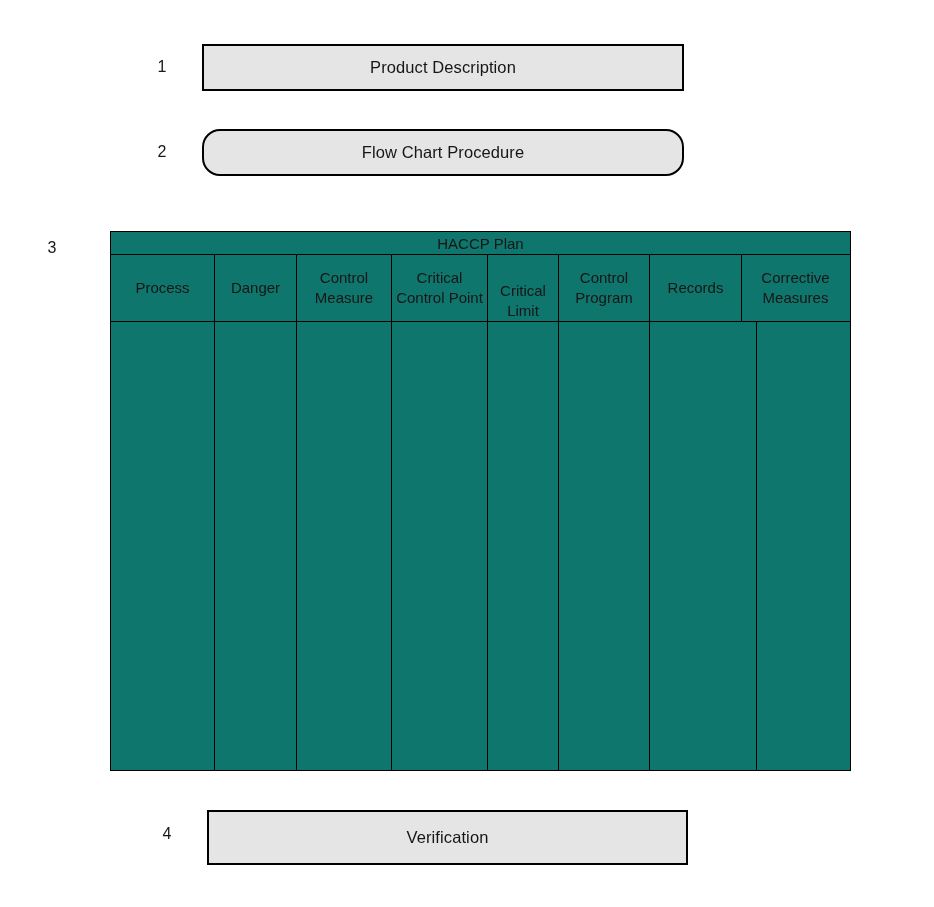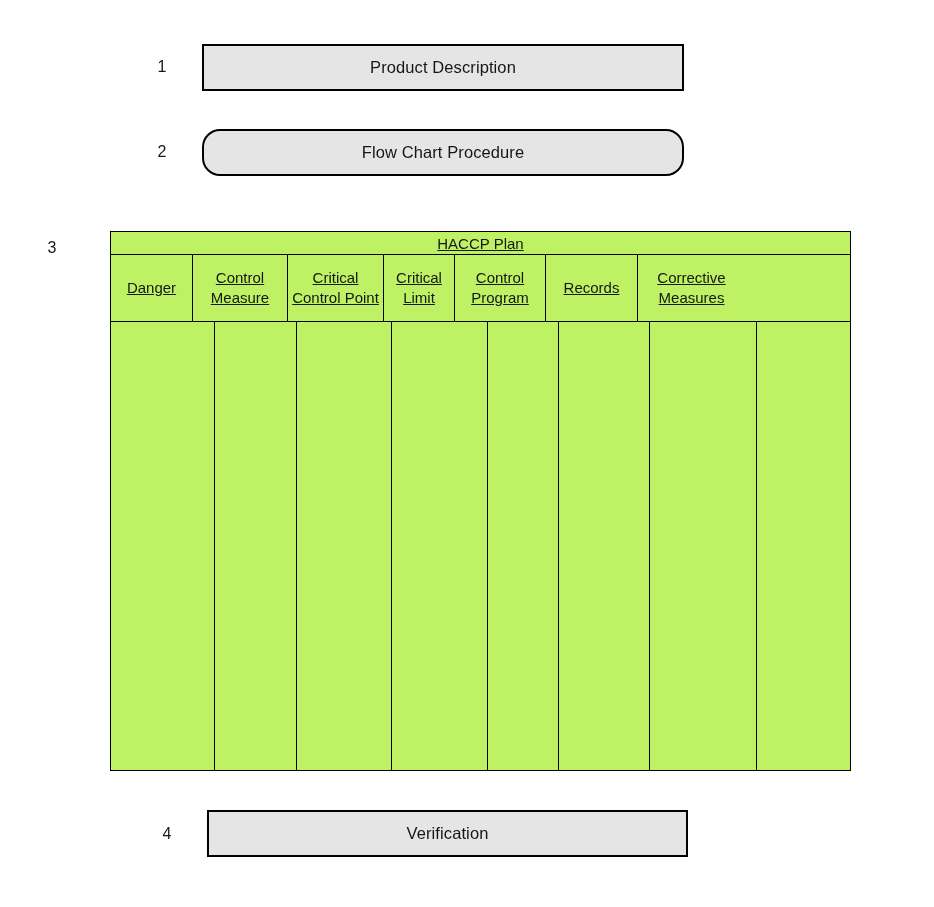--- a/index.html
+++ b/index.html
@@ -46,22 +46,21 @@
     color: #161616;
     letter-spacing: 0.1px;
     white-space: nowrap;
   }
 
   
   .haccp-table {
     position: absolute;
     box-sizing: border-box;
     border: 1.3px solid #000000;
-    background: #bef264;
-    text-decoration: underline;
+    background: #0f766e;
   }
   .haccp-title-row {
     box-sizing: border-box;
     height: 23px;
     border-bottom: 1.3px solid #000000;
     display: flex;
     align-items: center;
     justify-content: center;
   }
   .haccp-title-row .label {
@@ -123,30 +122,33 @@
 
   <div class="step-num" style="left:40px; top:240px;">3</div>
 
   <div class="haccp-table" style="left:110px; top:231px; width:741px; height:540px;">
 
     <div class="haccp-title-row">
       <span class="label">HACCP Plan</span>
     </div>
 
     <div class="haccp-head-row">
+      <div class="hcell" style="width:104px;">
+        <span class="label">Process</span>
+      </div>
       <div class="hcell" style="width:82px;">
         <span class="label">Danger</span>
       </div>
       <div class="hcell" style="width:95px;">
         <span class="label">Control Measure</span>
       </div>
       <div class="hcell" style="width:96px;">
         <span class="label">Critical Control Point</span>
       </div>
-      <div class="hcell" style="width:71px;">
+      <div class="hcell" style="width:71px;align-items:flex-end;">
         <span class="label">Critical Limit</span>
       </div>
       <div class="hcell" style="width:91px;">
         <span class="label">Control Program</span>
       </div>
       <div class="hcell" style="width:92px;">
         <span class="label">Records</span>
       </div>
       <div class="hcell" style="width:107px;">
         <span class="label">Corrective Measures</span>
@@ -159,17 +161,17 @@
       <div class="bcell" style="width:95px;"></div>
       <div class="bcell" style="width:96px;"></div>
       <div class="bcell" style="width:71px;"></div>
       <div class="bcell" style="width:91px;"></div>
       <div class="bcell" style="width:107px;"></div>
       <div class="bcell" style="width:92px;"></div>
     </div>
   </div>
 
   <div class="step-num" style="left:155px; top:826px;">4</div>
-  <div class="proc-box" style="left:207px; top:810px; width:481px; height:47px;">
+  <div class="proc-box" style="left:207px; top:810px; width:481px; height:55px;">
     <span class="label">Verification</span>
   </div>
 
 </div>
 
 </body></html>

